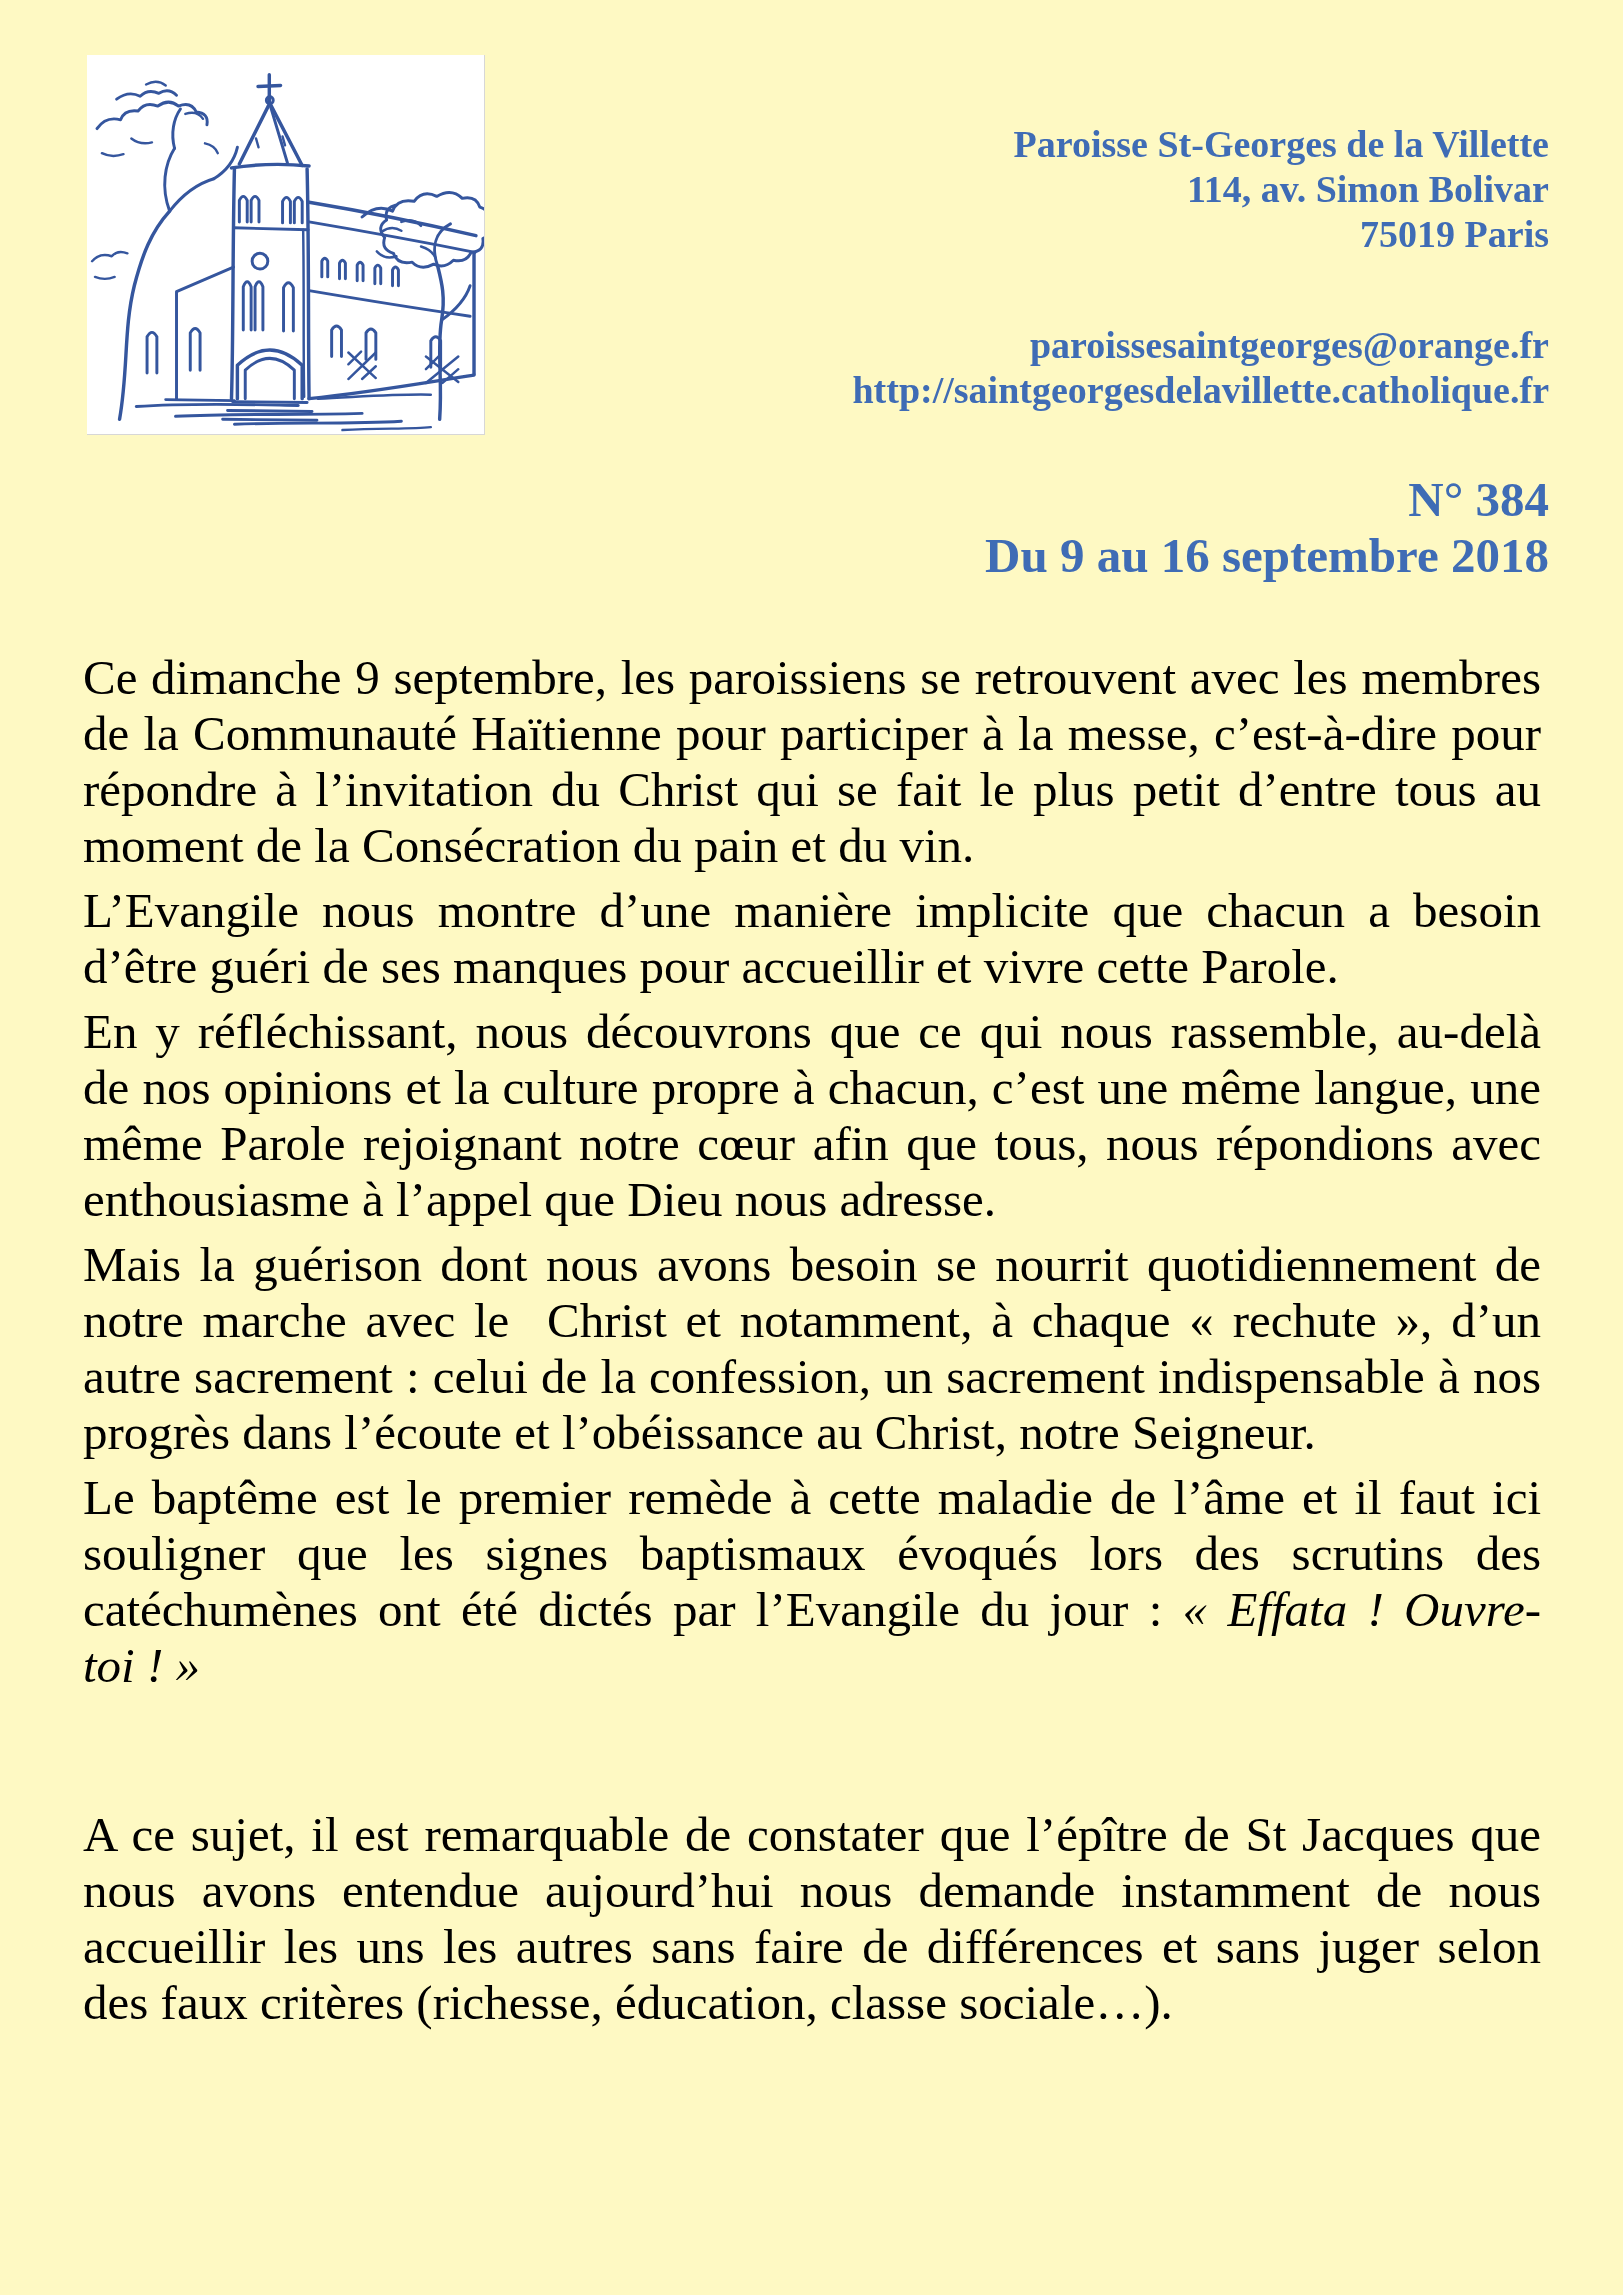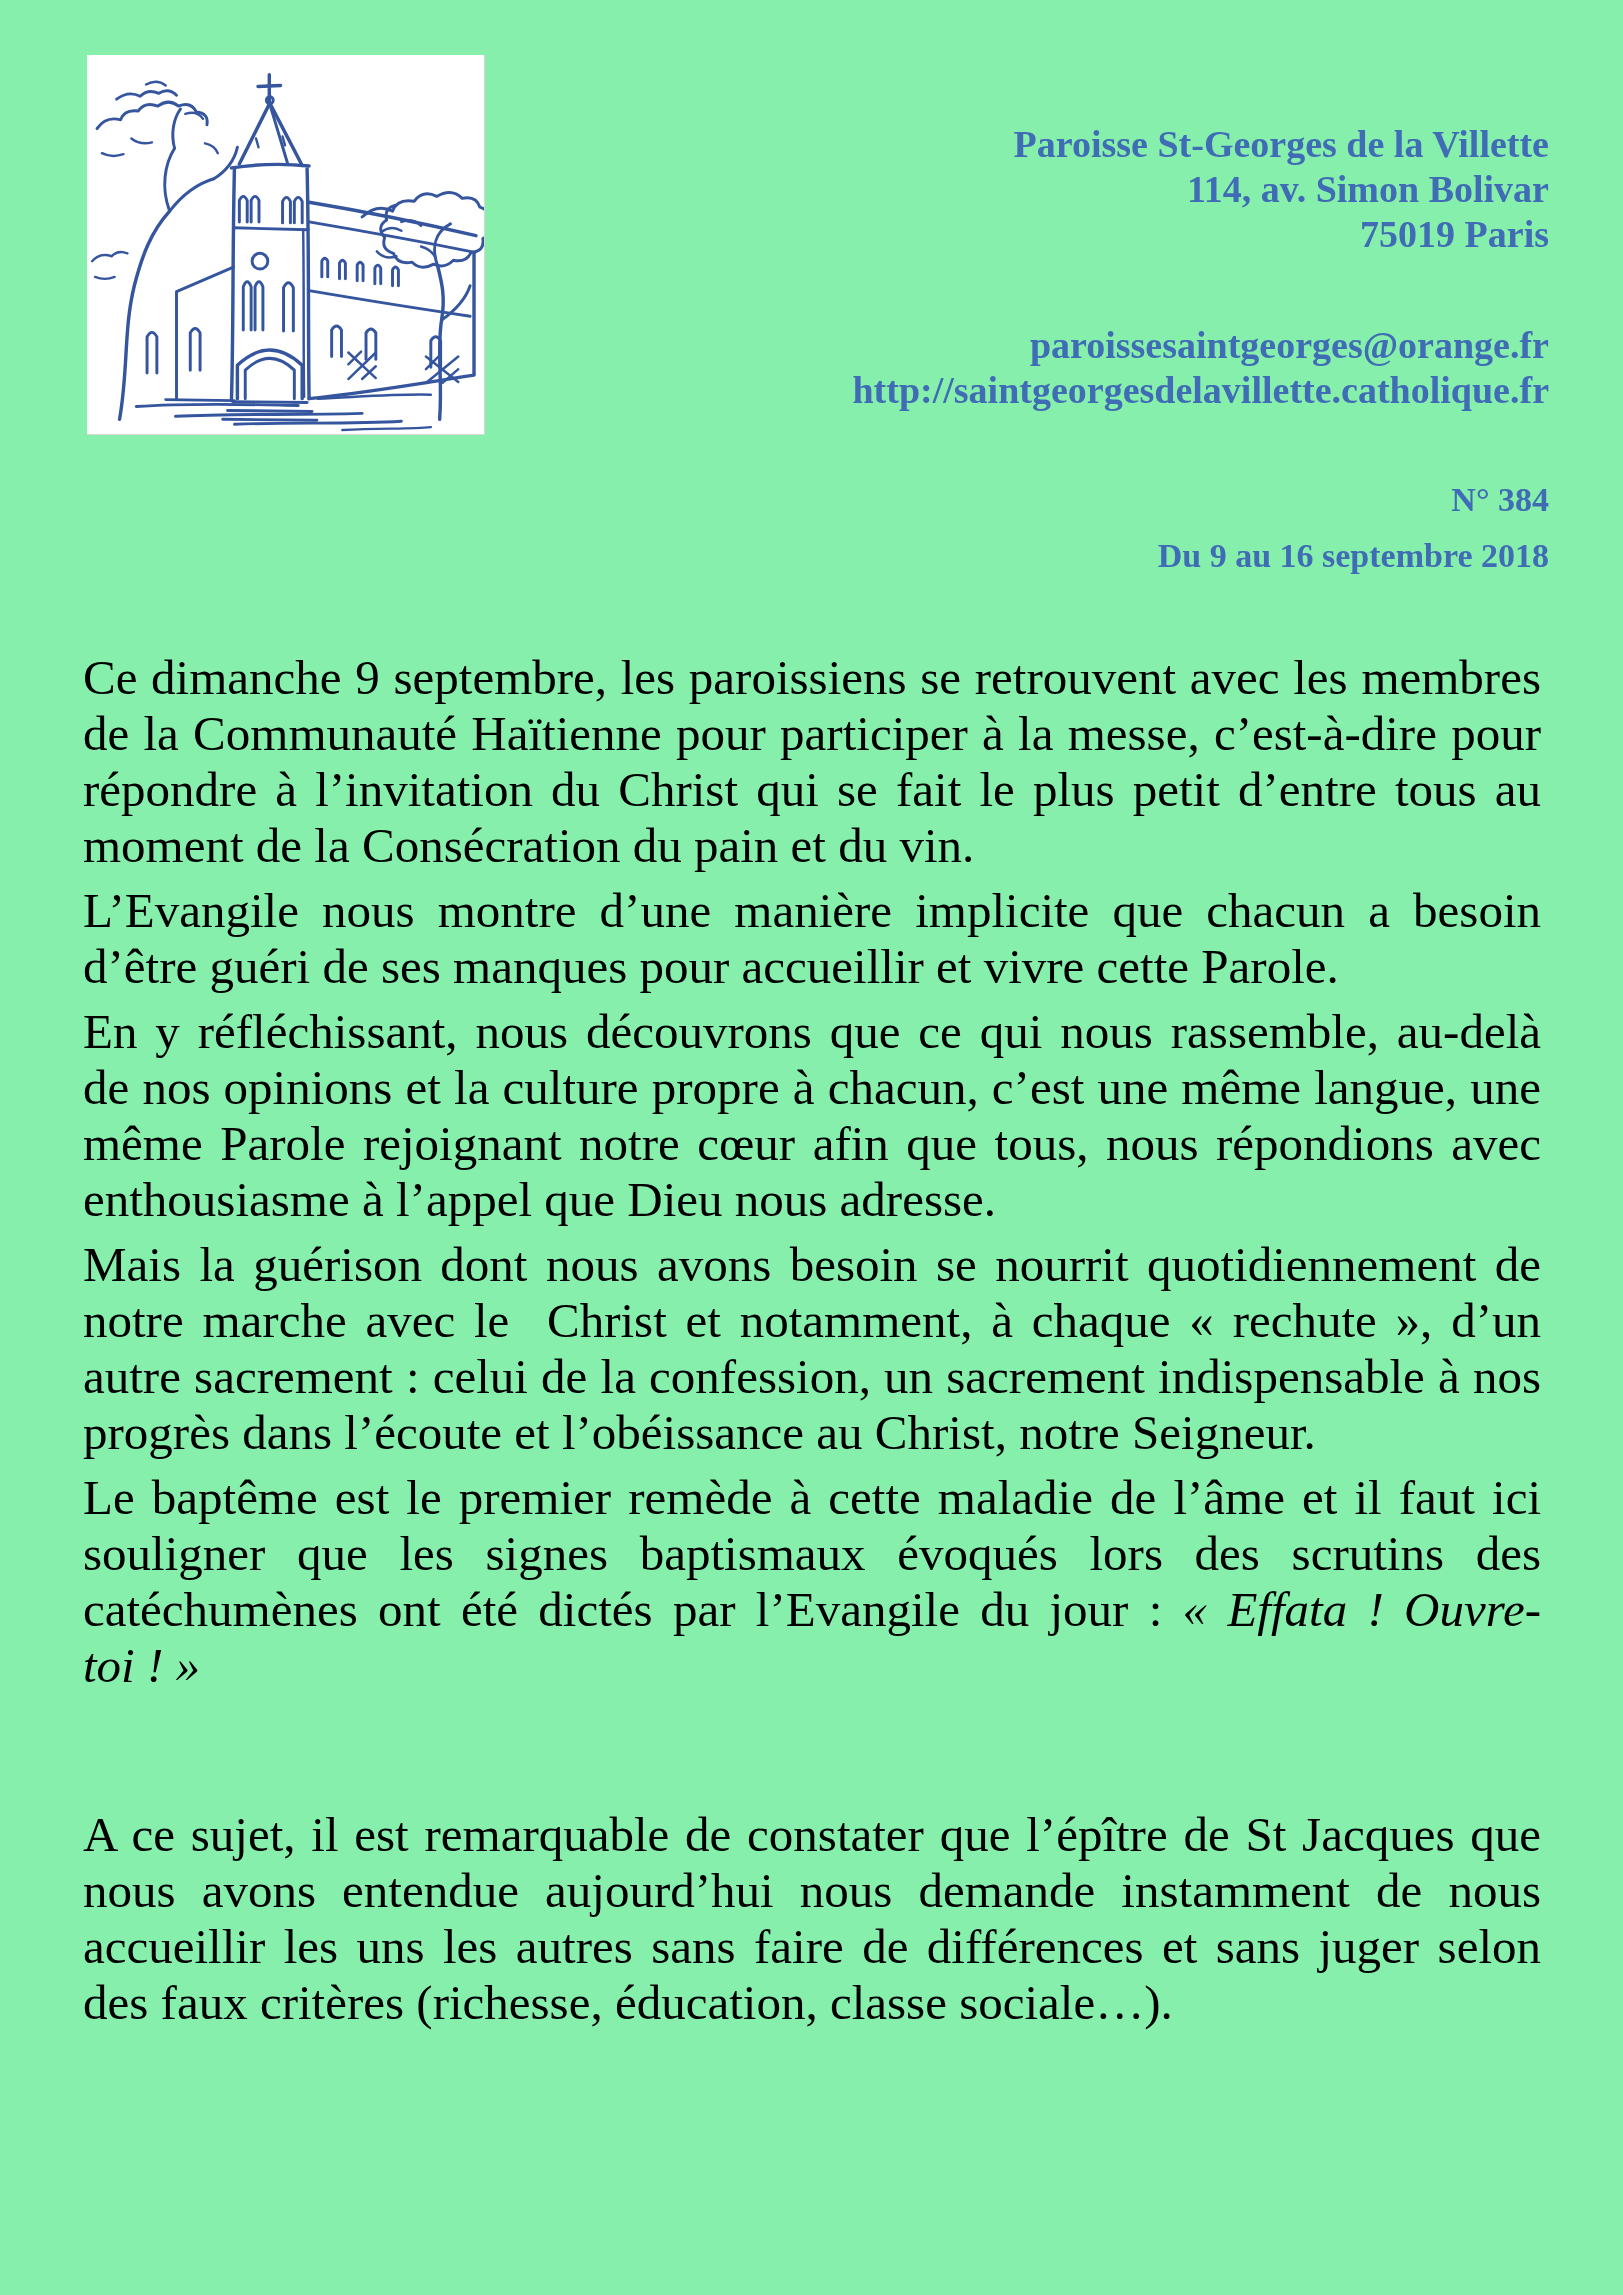--- a/index.html
+++ b/index.html
@@ -1,20 +1,20 @@
 <!DOCTYPE html>
 <html style="font-size:7.9px"><head>
 <meta charset="utf-8">
 <style>
   html, body { margin: 0; padding: 0; background: #ffffff; }
   .page {
     position: relative;
     width: 1623px;
     height: 2295px;
-    background: #86efac;
+    background: #fef9c3;
     overflow: hidden;
     font-family: "Liberation Serif", "DejaVu Serif", serif;
     color: #000;
   }
 
   
   .logo-box {
     position: absolute;
     left: 87px;
     top: 55px;
@@ -45,21 +45,21 @@
   .contact .gap-after { margin-bottom: 66px; }
 
   
   .issue {
     position: absolute;
     top: 472px;
     right: 74px;
     text-align: right;
     color: #3f6cb5;
     font-weight: bold;
-    font-size: 34px;
+    font-size: 49px;
     line-height: 56px;
     white-space: nowrap;
   }
 
   
   .article {
     position: absolute;
     left: 74px;
     top: 641px;
     width: 1476px;

